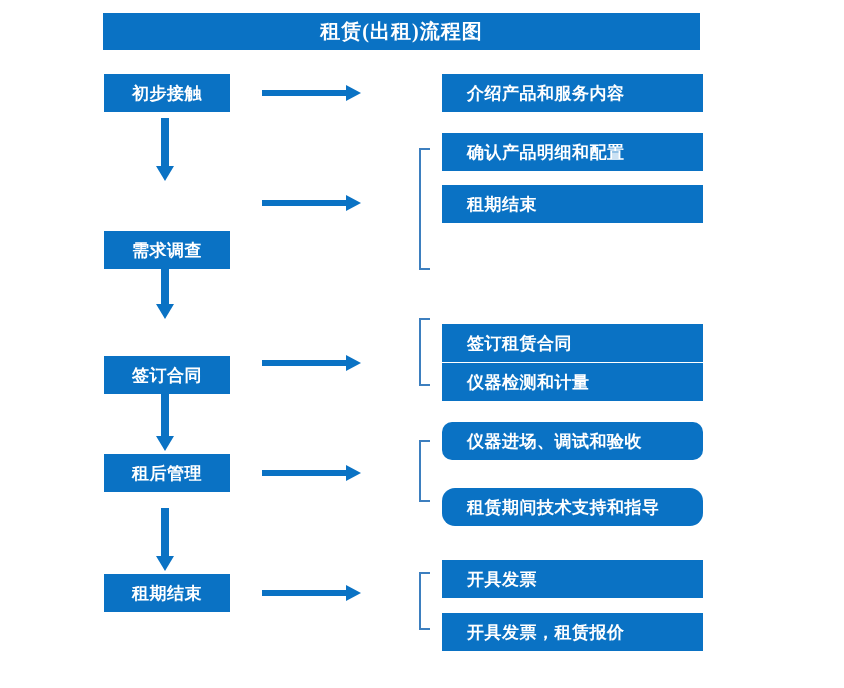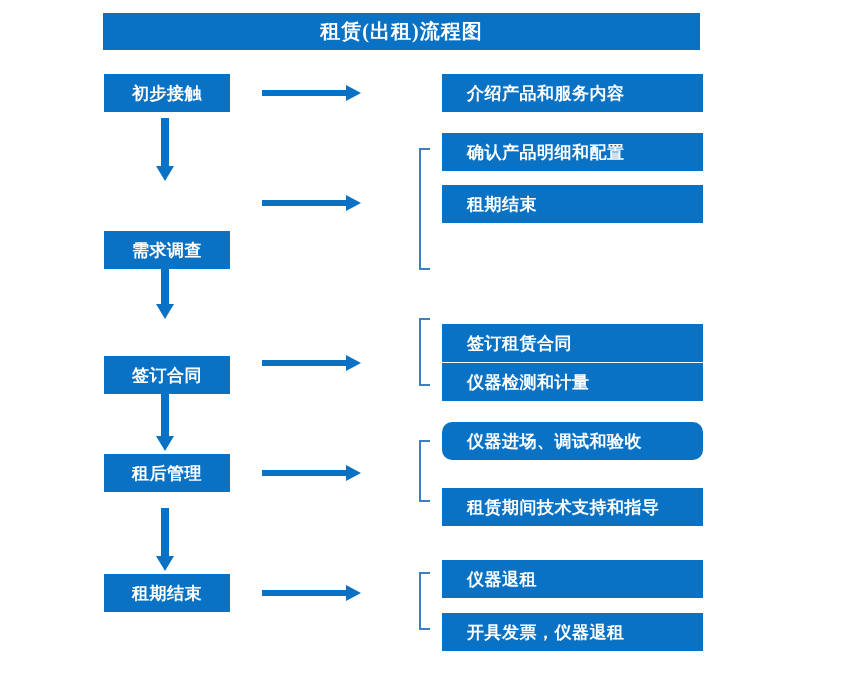--- a/index.html
+++ b/index.html
@@ -183,19 +183,19 @@
 
   <div class="detail-box" style="top:185px;">租期结束</div>
 
 
   <div class="detail-box" style="top:312px;margin-top:12px;">签订租赁合同</div>
 
   <div class="detail-box" style="top:363px;">仪器检测和计量</div>
 
   <div class="detail-box" style="top:422px;border-radius:10px;">仪器进场、调试和验收</div>
 
-  <div class="detail-box" style="top:488px;">租赁期间技术支持和指导</div>
-
-  <div class="detail-box" style="top:560px;">仪器退租</div>
-
-  <div class="detail-box" style="top:613px;">开具发票，仪器退租</div>
+  <div class="detail-box" style="top:488px;border-radius:13px;">租赁期间技术支持和指导</div>
+
+  <div class="detail-box" style="top:560px;">开具发票</div>
+
+  <div class="detail-box" style="top:613px;">开具发票，租赁报价</div>
 
 </div>
 
 </body></html>

